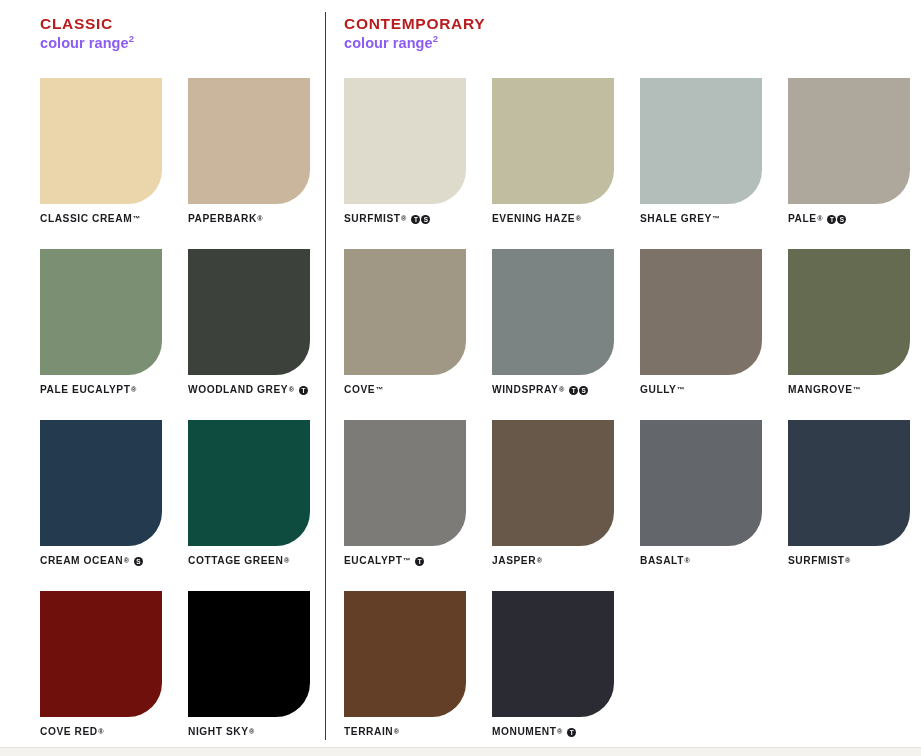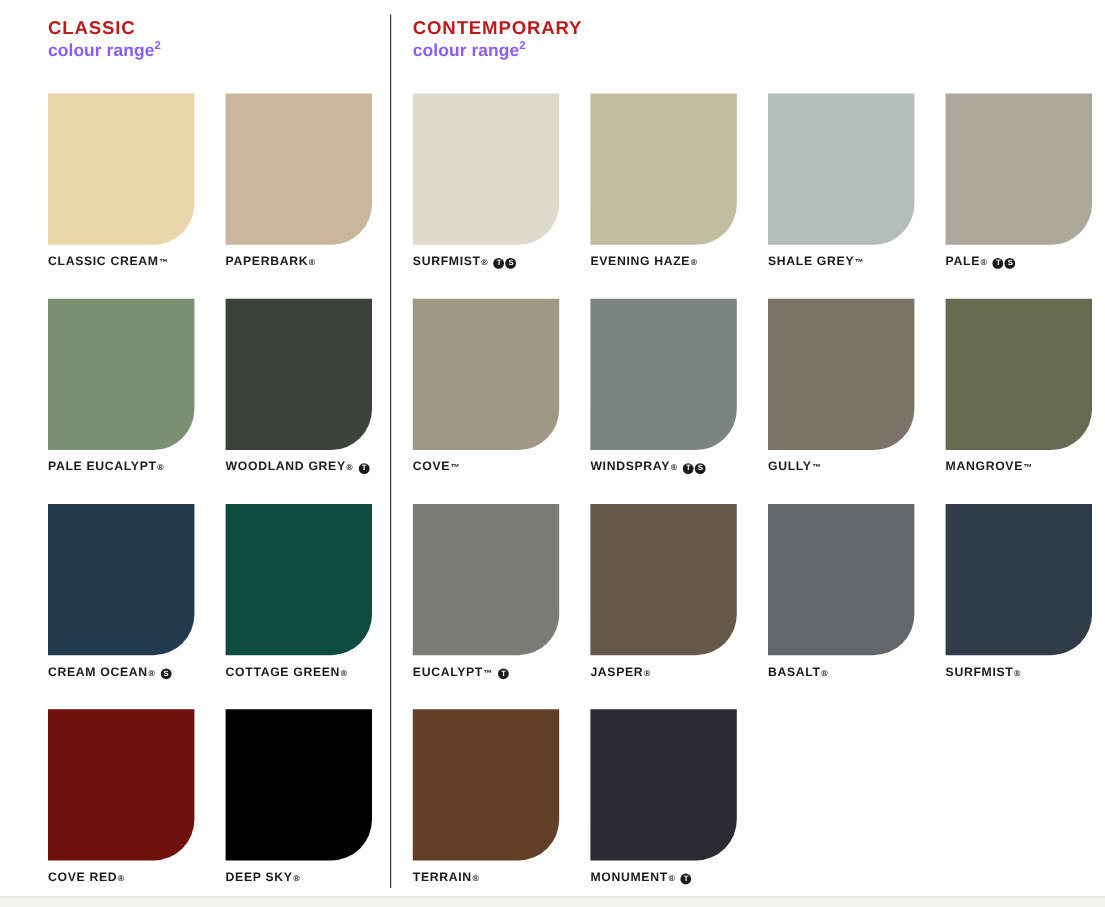--- a/index.html
+++ b/index.html
@@ -214,21 +214,21 @@
           <div class="swatch-cell">
             <div class="swatch-chip" style="background: rgb(112, 16, 13);"></div>
             <div class="swatch-label">
               <span>COVE RED</span>
               <span class="mark">®</span>
             </div>
           </div>
           <div class="swatch-cell">
             <div class="swatch-chip" style="background: rgb(0, 0, 0);"></div>
             <div class="swatch-label">
-              <span>DEEP SKY</span>
+              <span>NIGHT SKY</span>
               <span class="mark">®</span>
             </div>
           </div>
         </div>
     </section>
 
     <section class="range contemporary">
       <div class="range-header">
         <span class="range-title">CONTEMPORARY</span>
         <span class="range-sub"><span>colour range</span><sup>2</sup></span>

